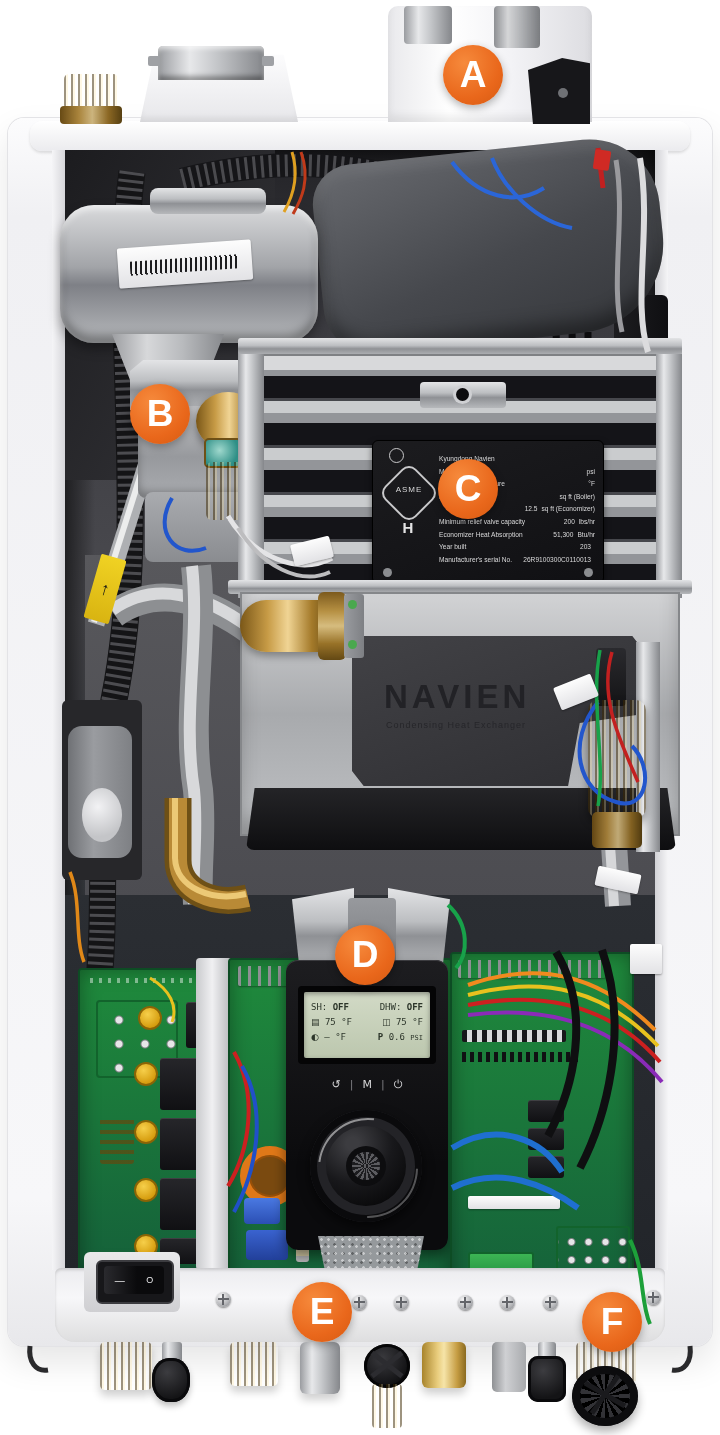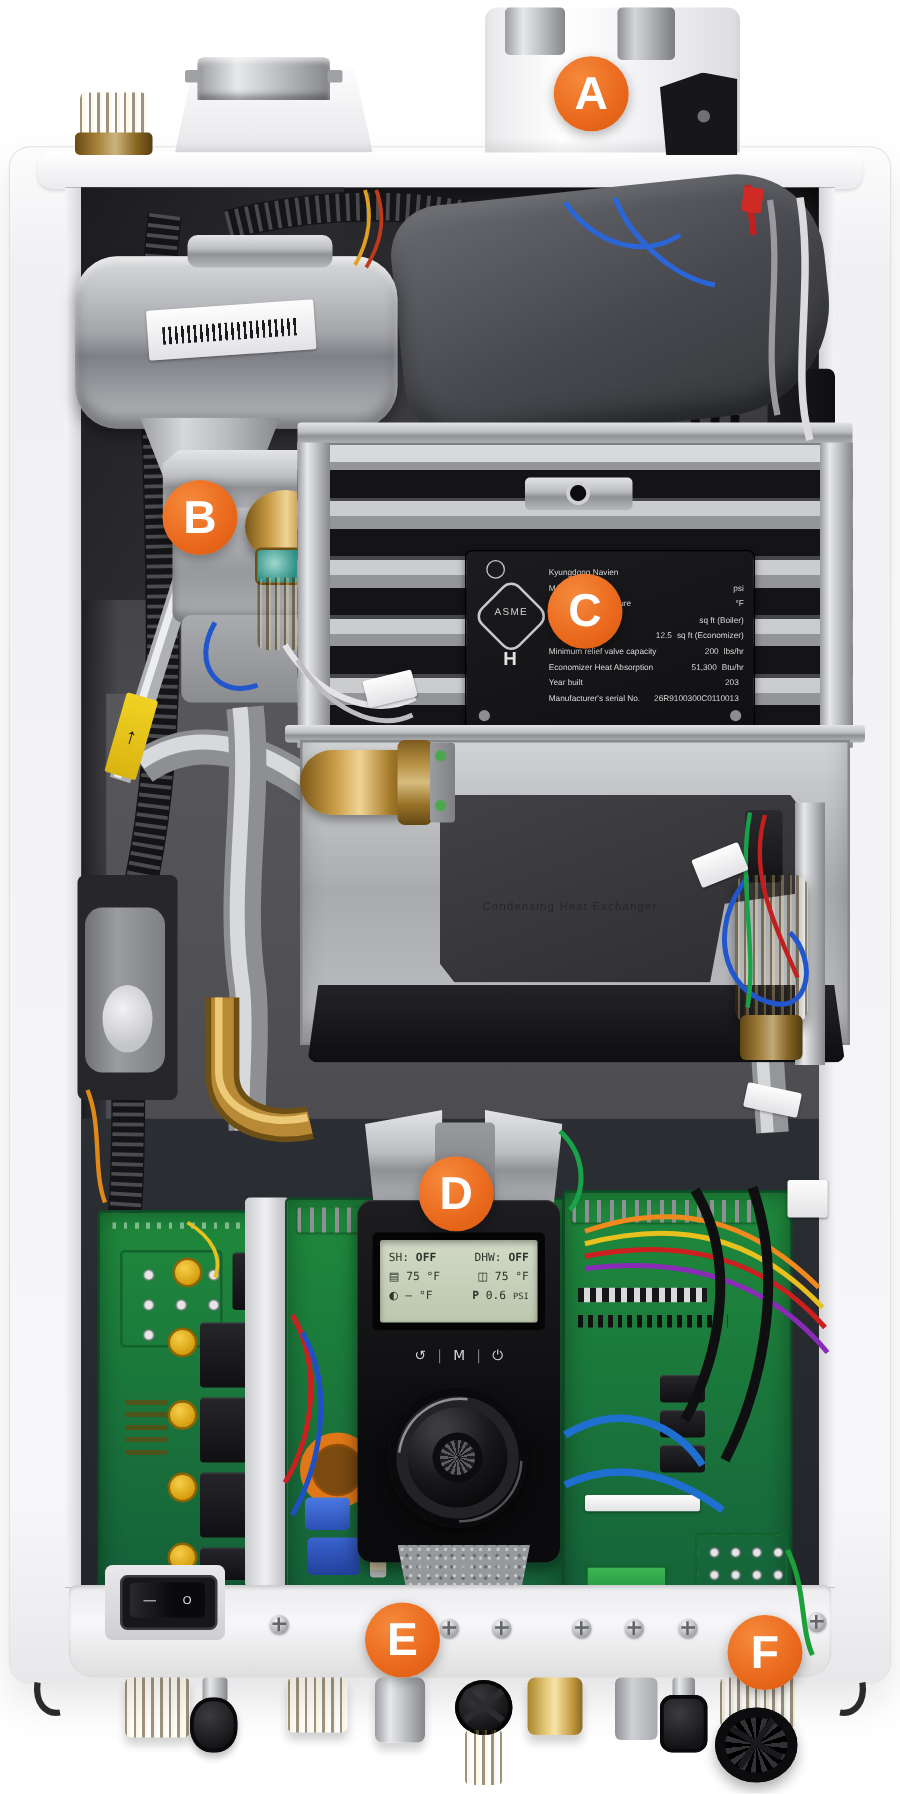--- a/index.html
+++ b/index.html
@@ -209,20 +209,21 @@
     <div class="ab" style="left:10px;bottom:6px;width:9px;height:9px;border-radius:50%;background:#8b8d90;"></div>
     <div class="ab" style="right:10px;bottom:6px;width:9px;height:9px;border-radius:50%;background:#8b8d90;"></div>
   </div>
 
   <div class="ab met" style="left:228px;top:580px;width:464px;height:14px;border-radius:3px;"></div>
   <div class="ab" style="left:240px;top:592px;width:440px;height:244px;
               background:linear-gradient(180deg,#d2d3d5,#a8aaad 50%,#bfc1c4);
               box-shadow:inset 0 0 0 2px #85878a,inset 0 -16px 20px rgba(0,0,0,.25);"></div>
   <div class="ab" style="left:352px;top:636px;width:292px;height:150px;background:linear-gradient(160deg,#424246,#2e2e32);
               clip-path:polygon(4% 0,96% 0,100% 10%,100% 52%,78% 58%,74% 100%,4% 100%,0 90%,0 10%);">
+    <div style="position:absolute;left:32px;top:42px;font-size:33px;font-weight:bold;letter-spacing:4px;color:#222226;">NAVIEN</div>
     <div style="position:absolute;left:34px;top:84px;font-size:9px;letter-spacing:1px;color:#26262a;">Condensing Heat Exchanger</div>
   </div>
   <div class="ab brassV" style="left:240px;top:600px;width:92px;height:52px;border-radius:26px 10px 10px 26px;box-shadow:0 4px 8px rgba(0,0,0,.35);"></div>
   <div class="ab brass" style="left:318px;top:592px;width:28px;height:68px;border-radius:6px;filter:brightness(.9);"></div>
   <div class="ab" style="left:344px;top:594px;width:20px;height:64px;background:linear-gradient(90deg,#9a9ca0,#7e8084);border-radius:3px;"></div>
   <div class="ab" style="left:348px;top:600px;width:9px;height:9px;border-radius:50%;background:#4aa84e;"></div>
   <div class="ab" style="left:348px;top:640px;width:9px;height:9px;border-radius:50%;background:#4aa84e;"></div>
   <div class="ab" style="left:246px;top:788px;width:430px;height:62px;background:linear-gradient(180deg,#242427,#0e0e10);
               clip-path:polygon(2% 0,98% 0,100% 100%,0 100%);border-radius:8px;"></div>
 

